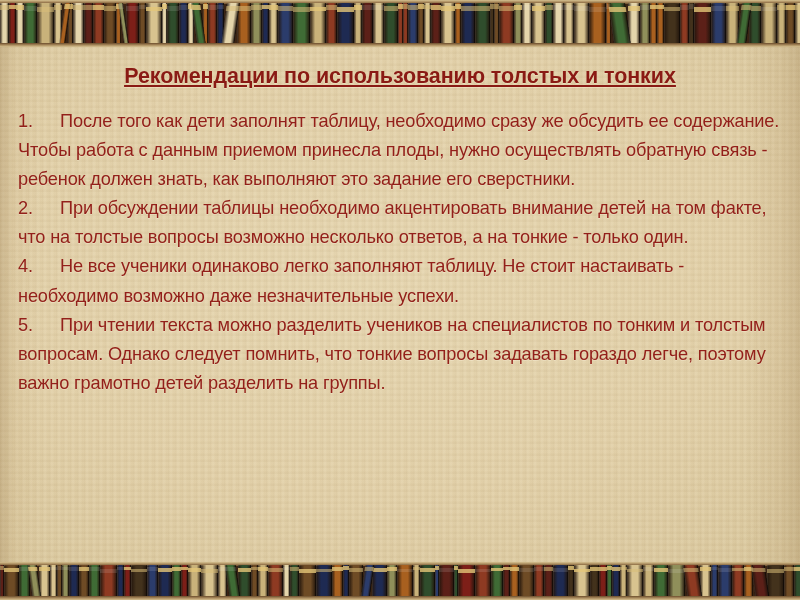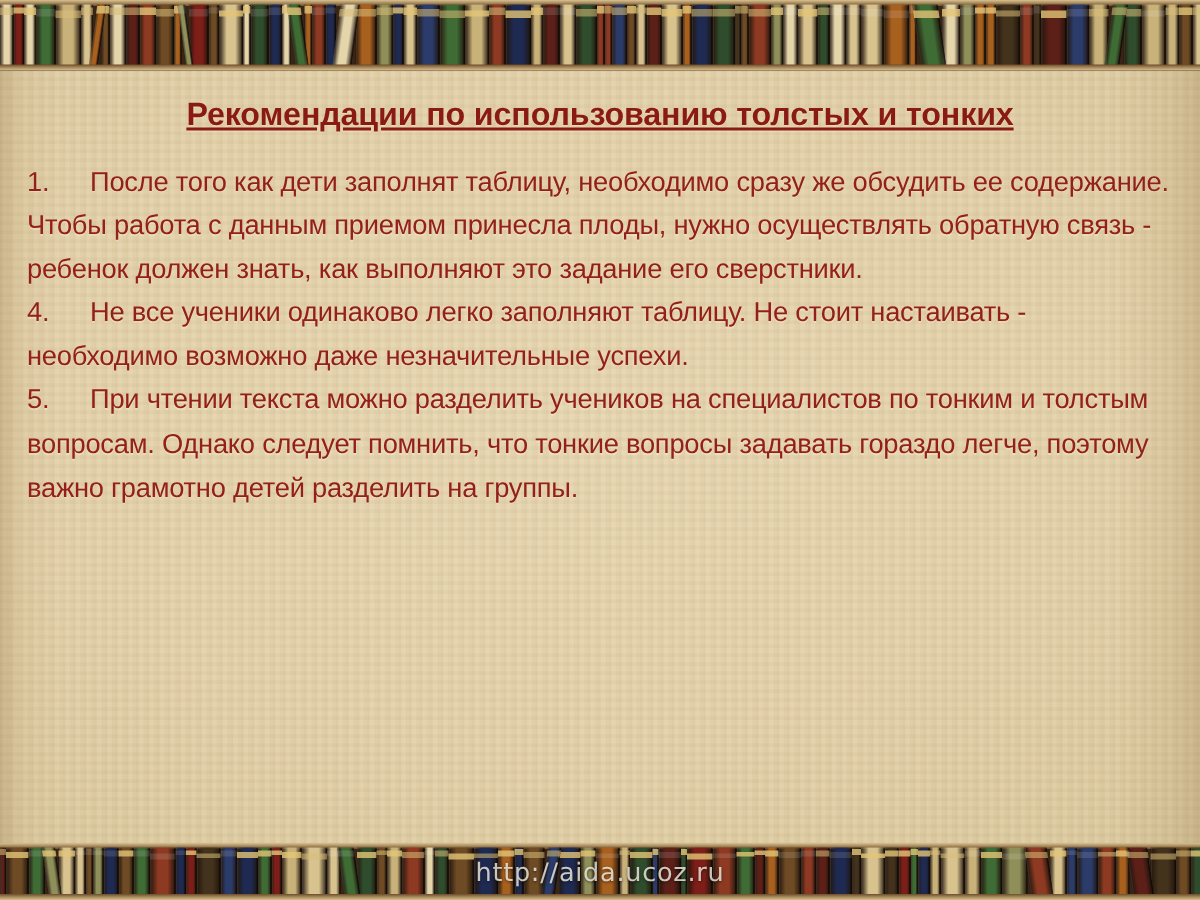--- a/index.html
+++ b/index.html
@@ -98,20 +98,21 @@
   .title{
     margin:0;
     padding:14px 64px 0 64px;
     text-align:center;
     font-size:21.5px;
     font-weight:bold;
     line-height:31px;
     color:#8a1a14;
     letter-spacing:-0.1px;
     text-shadow:0 1px 0 rgba(255,245,220,.35);
+    text-decoration:underline;
   }
   .title .u{
     text-decoration:underline;
     text-underline-offset:2px;
     text-decoration-thickness:2px;
   }
 
   .body-text{
     margin:0;
     padding:15px 16px 0 18px;
@@ -221,20 +222,23 @@
 
     <h1 class="title">
       <span class="u">Рекомендации по использованию толстых и тонких</span><br>
     </h1>
 
     <div class="body-text">
       <p class="para">
         <span class="num">1.</span><span>После того как дети заполнят таблицу, необходимо сразу же обсудить ее содержание. Чтобы работа с данным приемом принесла плоды, нужно осуществлять обратную связь - ребенок должен знать, как выполняют это задание его сверстники.</span>
       </p>
       <p class="para">
+        <span class="num">2.</span><span>При обсуждении таблицы необходимо акцентировать внимание детей на том факте, что на толстые вопросы возможно несколько ответов, а на тонкие - только один.</span>
+      </p>
+      <p class="para">
         <span class="num">4.</span><span>Не все ученики одинаково легко заполняют таблицу. Не стоит настаивать - необходимо возможно даже незначительные успехи.</span>
       </p>
       <p class="para">
         <span class="num">5.</span><span>При чтении текста можно разделить учеников на специалистов по тонким и толстым вопросам. Однако следует помнить, что тонкие вопросы задавать гораздо легче, поэтому важно грамотно детей разделить на группы.</span>
       </p>
     </div>
 
   </div>
 
   <div class="shelf shelf-bottom">
@@ -310,15 +314,14 @@
         <div class="bk" style="width: 12px; background: linear-gradient(90deg, rgba(0, 0, 0, 0.4), rgb(142, 58, 34) 32%, rgb(142, 58, 34) 68%, rgba(0, 0, 0, 0.45));"></div>
         <div class="bk gold" style="width: 9px; background: linear-gradient(90deg, rgba(0, 0, 0, 0.4), rgb(168, 96, 31) 32%, rgb(168, 96, 31) 68%, rgba(0, 0, 0, 0.45));"></div>
         <div class="bk" style="width: 14px; background: linear-gradient(90deg, rgba(0, 0, 0, 0.4), rgb(92, 32, 24) 32%, rgb(92, 32, 24) 68%, rgba(0, 0, 0, 0.45)); transform: skewX(8deg);"></div>
         <div class="bk" style="width: 17px; background: linear-gradient(90deg, rgba(0, 0, 0, 0.4), rgb(67, 50, 28) 32%, rgb(67, 50, 28) 68%, rgba(0, 0, 0, 0.45));"></div>
         <div class="bk" style="width: 10px; background: linear-gradient(90deg, rgba(0, 0, 0, 0.4), rgb(110, 75, 37) 32%, rgb(110, 75, 37) 68%, rgba(0, 0, 0, 0.45));"></div>
         <div class="bk gold" style="width: 9px; background: linear-gradient(90deg, rgba(0, 0, 0, 0.4), rgb(47, 77, 44) 32%, rgb(47, 77, 44) 68%, rgba(0, 0, 0, 0.45));"></div>
       </div>
     <div class="wood-bot"></div>
   </div>
 
-  <div class="watermark">http://aida.ucoz.ru</div>
 
 </div>
 
 </body></html>

